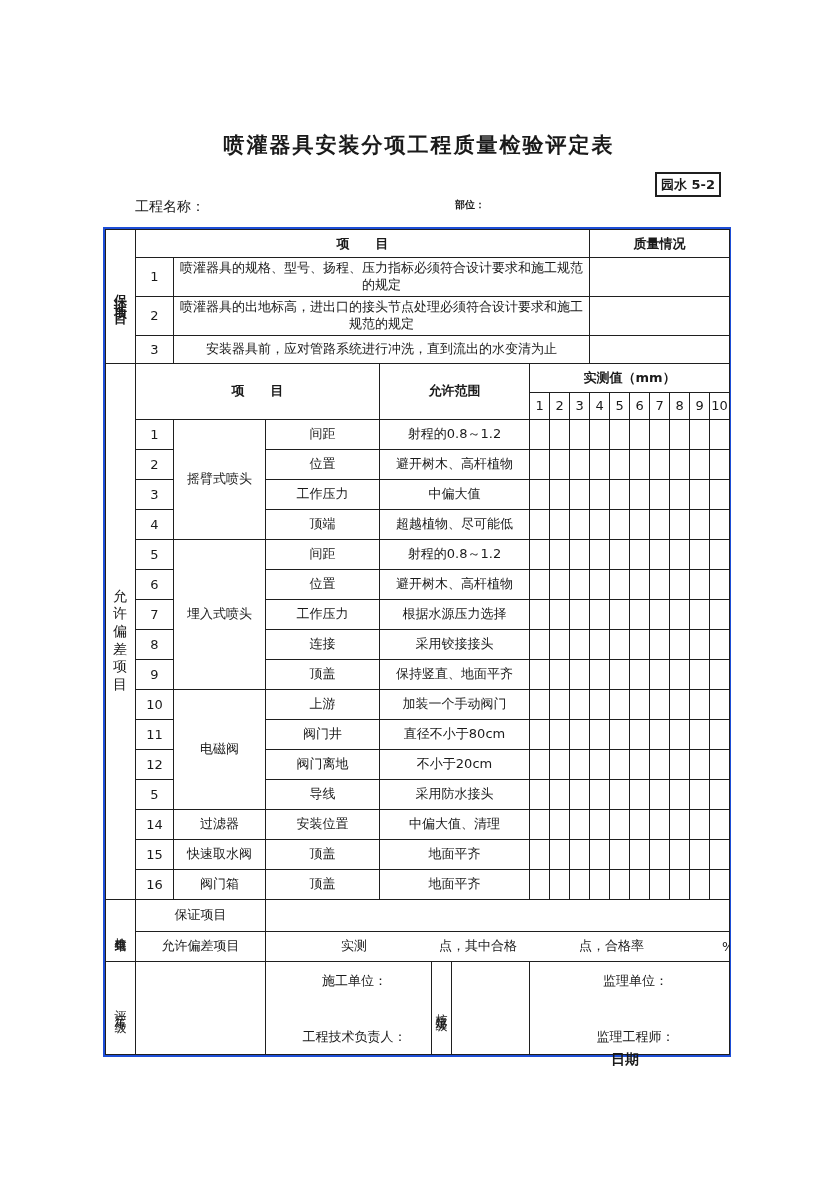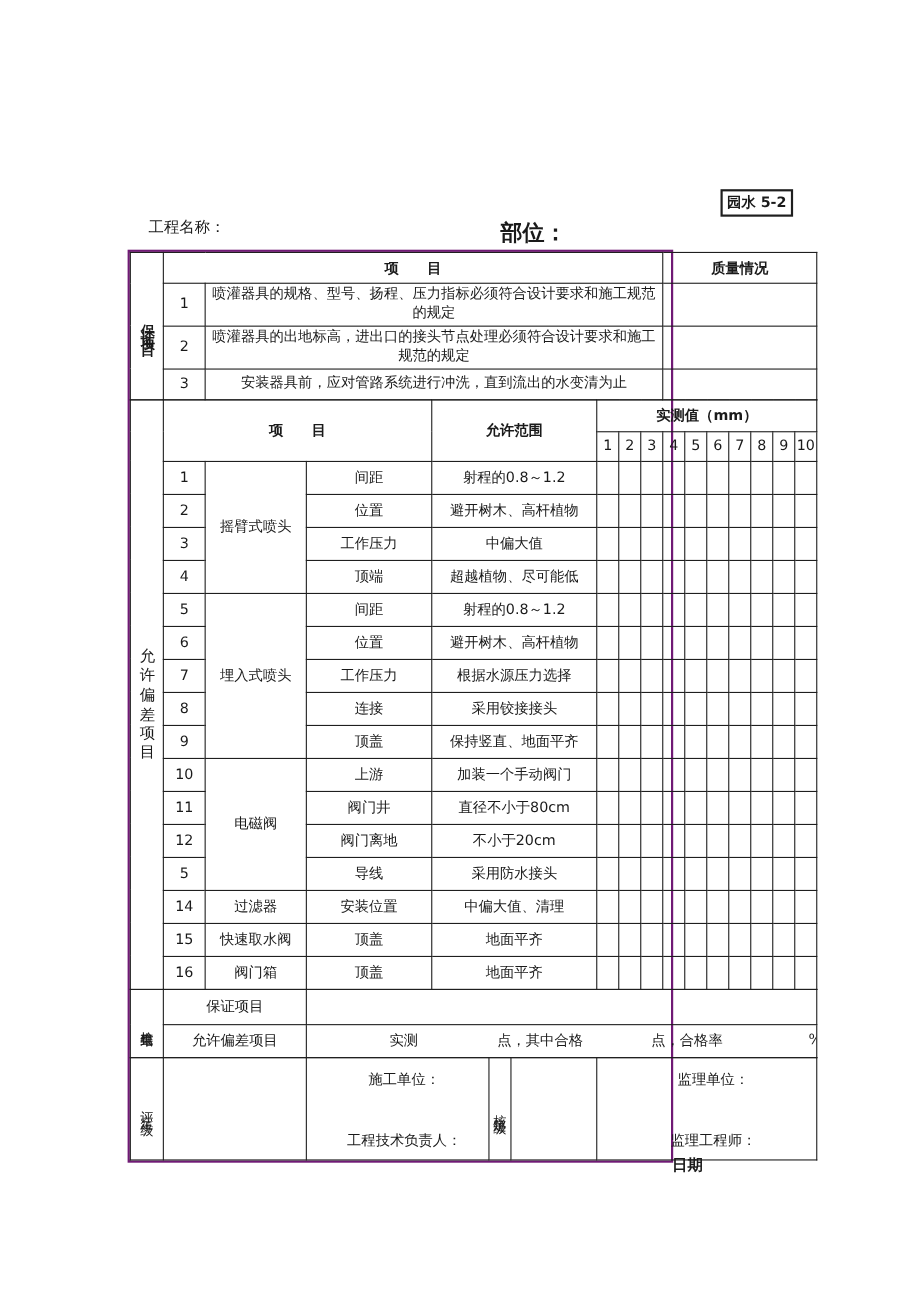--- a/index.html
+++ b/index.html
@@ -12,25 +12,25 @@
   .title {
     position:absolute; top:131px; left:0; width:100%;
     text-align:center; font-size:21px; font-weight:bold; letter-spacing:2px;
   }
   .badge {
     position:absolute; left:655px; top:172px; width:66px; height:25px;
     border:2px solid #1f1f1f; text-align:center; line-height:21px;
     font-size:13px; font-weight:bold;
   }
   .meta-project { position:absolute; left:135px; top:198px; font-size:14px; font-weight:normal; }
-  .meta-location { position:absolute; left:455px; top:198px; font-size:20px; font-weight:bold; }
+  .meta-location { position:absolute; left:455px; top:198px; font-size:10px; font-weight:bold; }
 
   .tablewrap {
-    position:absolute; left:116px; top:227px; width:496px;
-    border:2px solid #701a75; background:#fff;
+    position:absolute; left:103px; top:227px; width:628px;
+    border:2px solid #1d4ed8; background:#fff;
   }
   table { border-collapse:collapse; table-layout:fixed; width:624px; }
   table + table { margin-top:-1px; }
   td {
     border:1px solid #1f1f1f; font-size:13px; text-align:center;
     vertical-align:middle; padding:0; overflow:hidden; color:#1a1a1a;
   }
   .vlab div {
     writing-mode:vertical-lr; text-orientation:upright;
     margin:0 auto; line-height:1;
@@ -66,20 +66,21 @@
     display:table-cell;
   }
   .sign-inner { display:flex; flex-direction:column; justify-content:space-between; height:74px; }
   .date-label { position:absolute; left:611px; top:1051px; font-size:14px; font-weight:bold; }
 </style>
 </head>
 <body>
 
 <div class="page">
 
+  <div class="title">喷灌器具安装分项工程质量检验评定表</div>
   <div class="badge">园水 5-2</div>
   <span class="meta-project">工程名称：</span>
   <span class="meta-location">部位：</span>
 
   <div class="tablewrap">
 
     <table>
       <colgroup>
           <col style="width:30px">
           <col style="width:38px">

